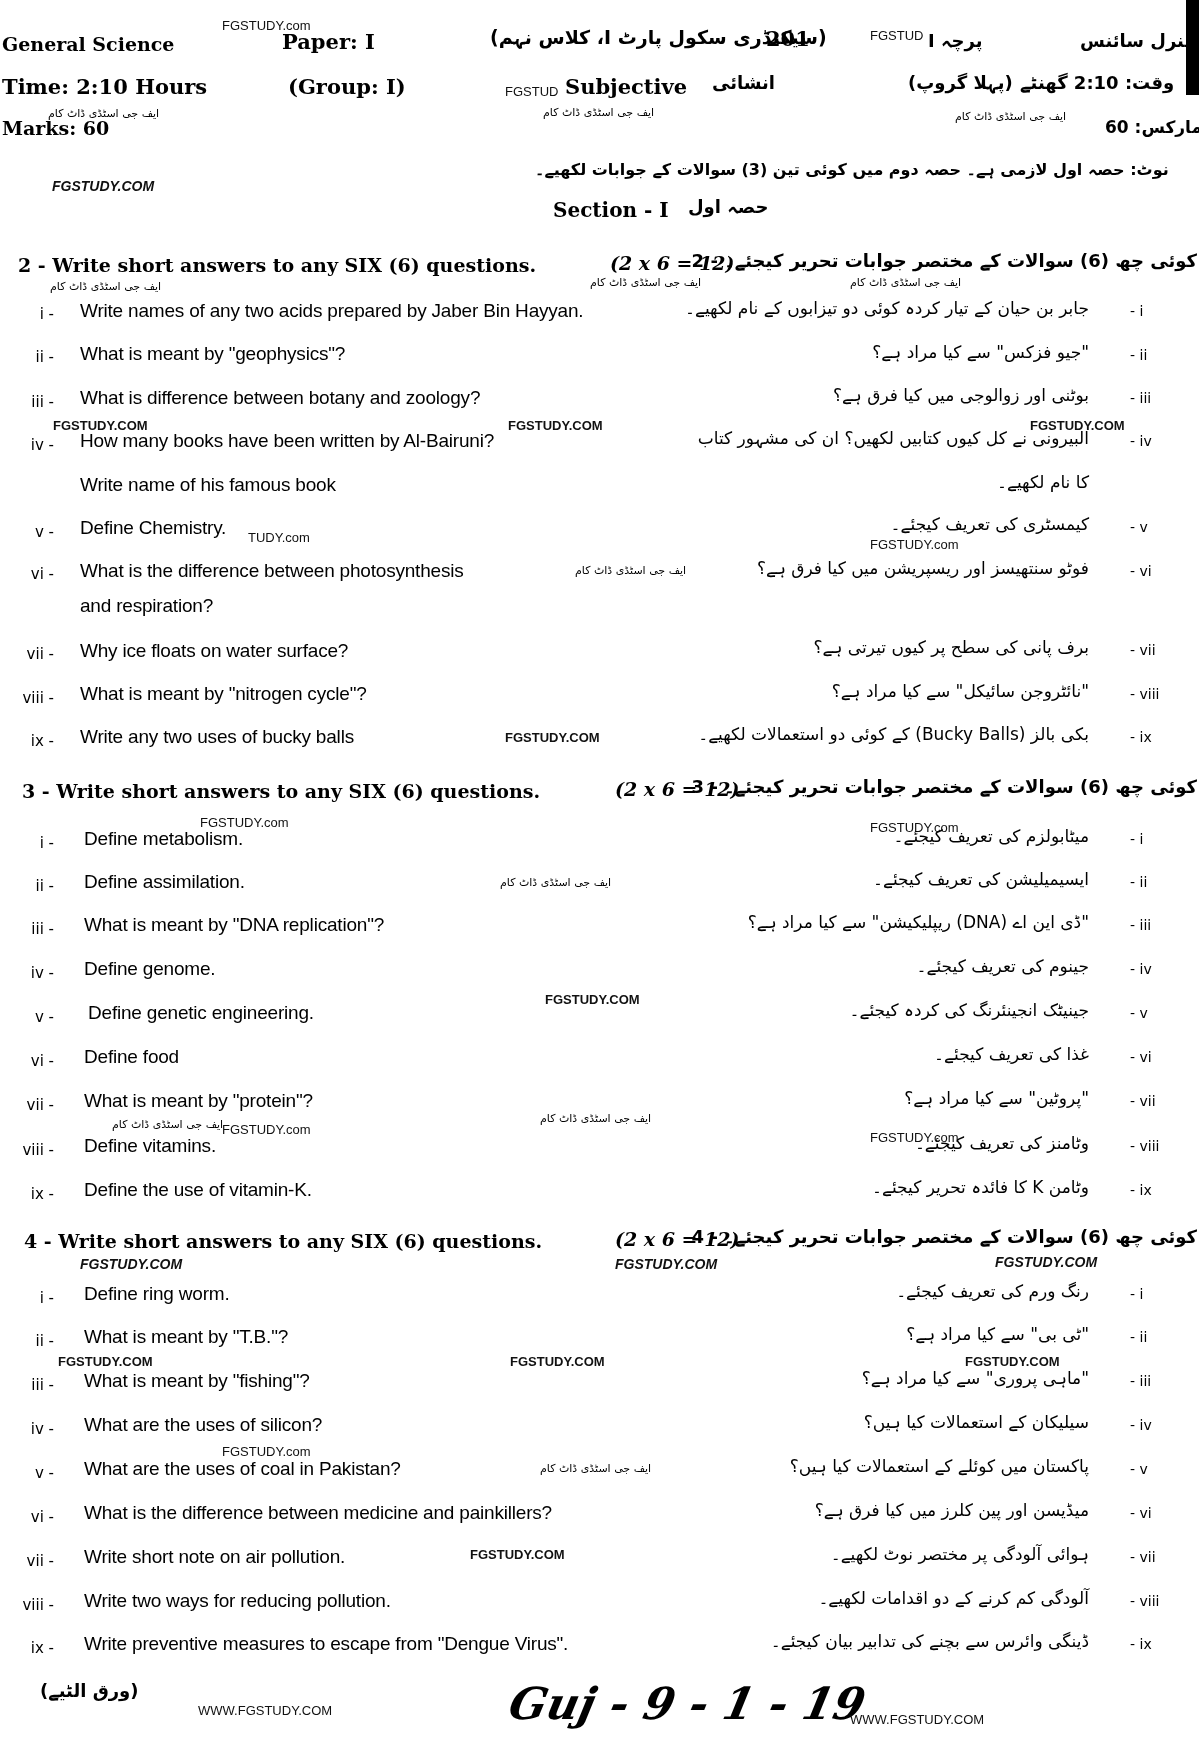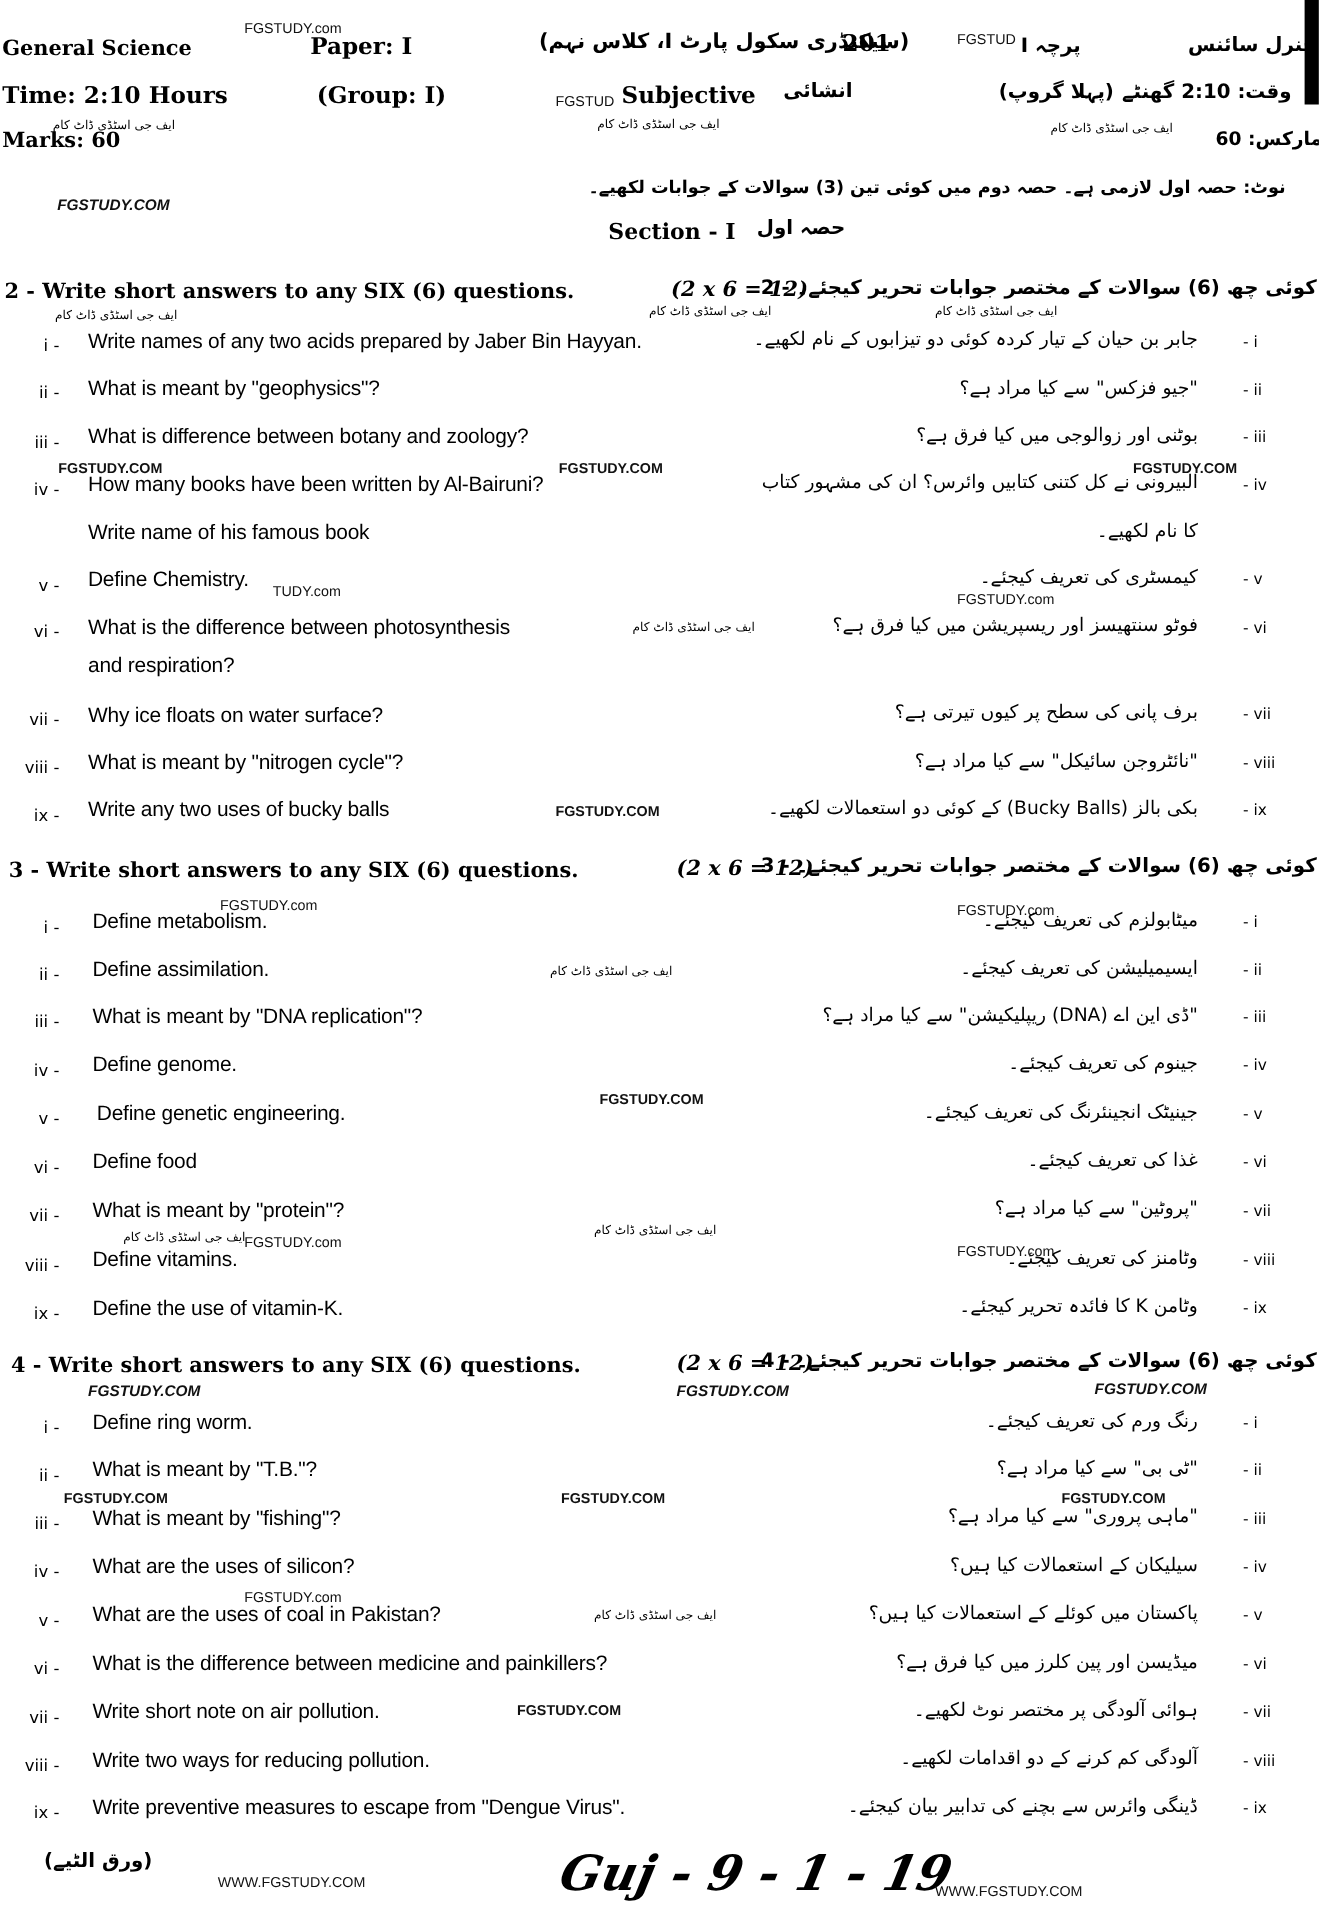--- a/index.html
+++ b/index.html
@@ -7,21 +7,21 @@
       width: 1199px; height: 1743px; position: relative; overflow: hidden;
       font-family: "DejaVu Sans", sans-serif; color: #000;
     }
     .abs { position: absolute; white-space: nowrap; }
     .serif-bold { font-family: "DejaVu Serif", serif; font-weight: bold; }
     .hdr { font-size: 21px; }
     .wm { font-family: "Liberation Sans", sans-serif; font-size: 13px; color: #111; }
     .wm-b { font-family: "Liberation Sans", sans-serif; font-size: 14px; font-weight: bold; font-style: italic; color: #111; }
     .urdu { direction: rtl; font-family: "DejaVu Sans", sans-serif; }
     .urdu-small { font-size: 11px; direction: rtl; }
-    .q-head { font-family: "DejaVu Serif", serif; font-weight: bold; font-size: 19px; }
+    .q-head { font-family: "DejaVu Serif", serif; font-weight: bold; font-size: 19px; margin-left: 14px; }
     .marks { font-family: "DejaVu Serif", serif; font-weight: bold; font-size: 19px; font-style: italic; }
     .q-num { font-size: 15px; text-align: right; width: 54px; }
     .q-text { font-family: "Liberation Sans", sans-serif; font-size: 19px; letter-spacing: -0.2px; }
     .u-text { font-size: 17px; direction: rtl; text-align: right; }
     .u-num { font-size: 14px; }
     .blackbar { background: #000; }
     .sig { font-family: "DejaVu Serif", serif; font-weight: bold; font-style: italic; font-size: 44px; transform: skewX(-12deg); }
   </style>
 </head>
 <body>
@@ -80,21 +80,21 @@
   <div class="abs q-text" style="left:80px; top:387px;">What is difference between botany and zoology?</div>
   <div class="abs u-text" style="right:110px; top:385px;">بوٹنی اور زوالوجی میں کیا فرق ہے؟</div>
   <div class="abs u-num" style="left:1130px; top:390px;">- iii</div>
 
   <div class="abs wm" style="left:53px; top:418px; font-weight:bold;">FGSTUDY.COM</div>
   <div class="abs wm" style="left:508px; top:418px; font-weight:bold;">FGSTUDY.COM</div>
   <div class="abs wm" style="left:1030px; top:418px; font-weight:bold;">FGSTUDY.COM</div>
 
   <div class="abs q-num" style="left:0px; top:436px;">iv -</div>
   <div class="abs q-text" style="left:80px; top:430px;">How many books have been written by Al-Bairuni?</div>
-  <div class="abs u-text" style="right:110px; top:428px;">البیرونی نے کل کتنی کتابیں وائرس؟ ان کی مشہور کتاب</div>
+  <div class="abs u-text" style="right:110px; top:428px;">البیرونی نے کل کیوں کتابیں لکھیں؟ ان کی مشہور کتاب</div>
   <div class="abs u-num" style="left:1130px; top:433px;">- iv</div>
 
   <div class="abs q-text" style="left:80px; top:474px;">Write name of his famous book</div>
   <div class="abs u-text" style="right:110px; top:472px;">کا نام لکھیے۔</div>
 
   <div class="abs q-num" style="left:0px; top:523px;">v -</div>
   <div class="abs q-text" style="left:80px; top:517px;">Define Chemistry.</div>
   <div class="abs wm" style="left:248px; top:530px;">TUDY.com</div>
   <div class="abs u-text" style="right:110px; top:514px;">کیمسٹری کی تعریف کیجئے۔</div>
   <div class="abs u-num" style="left:1130px; top:519px;">- v</div>
@@ -150,21 +150,21 @@
 
   <div class="abs q-num" style="left:0px; top:964px;">iv -</div>
   <div class="abs q-text" style="left:84px; top:958px;">Define genome.</div>
   <div class="abs u-text" style="right:110px; top:956px;">جینوم کی تعریف کیجئے۔</div>
   <div class="abs u-num" style="left:1130px; top:961px;">- iv</div>
 
   <div class="abs wm" style="left:545px; top:992px; font-weight:bold;">FGSTUDY.COM</div>
 
   <div class="abs q-num" style="left:0px; top:1008px;">v -</div>
   <div class="abs q-text" style="left:88px; top:1002px;text-align:right;">Define genetic engineering.</div>
-  <div class="abs u-text" style="right:110px; top:1000px;">جینیٹک انجینئرنگ کی تعریف کیجئے۔</div>
+  <div class="abs u-text" style="right:110px; top:1000px;">جینیٹک انجینئرنگ کی کردہ کیجئے۔</div>
   <div class="abs u-num" style="left:1130px; top:1005px;">- v</div>
 
   <div class="abs q-num" style="left:0px; top:1052px;">vi -</div>
   <div class="abs q-text" style="left:84px; top:1046px;">Define food</div>
   <div class="abs u-text" style="right:110px; top:1044px;">غذا کی تعریف کیجئے۔</div>
   <div class="abs u-num" style="left:1130px; top:1049px;">- vi</div>
 
   <div class="abs q-num" style="left:0px; top:1096px;">vii -</div>
   <div class="abs q-text" style="left:84px; top:1090px;">What is meant by "protein"?</div>
   <div class="abs urdu-small" style="left:540px; top:1112px;">ایف جی اسٹڈی ڈاٹ کام</div>

